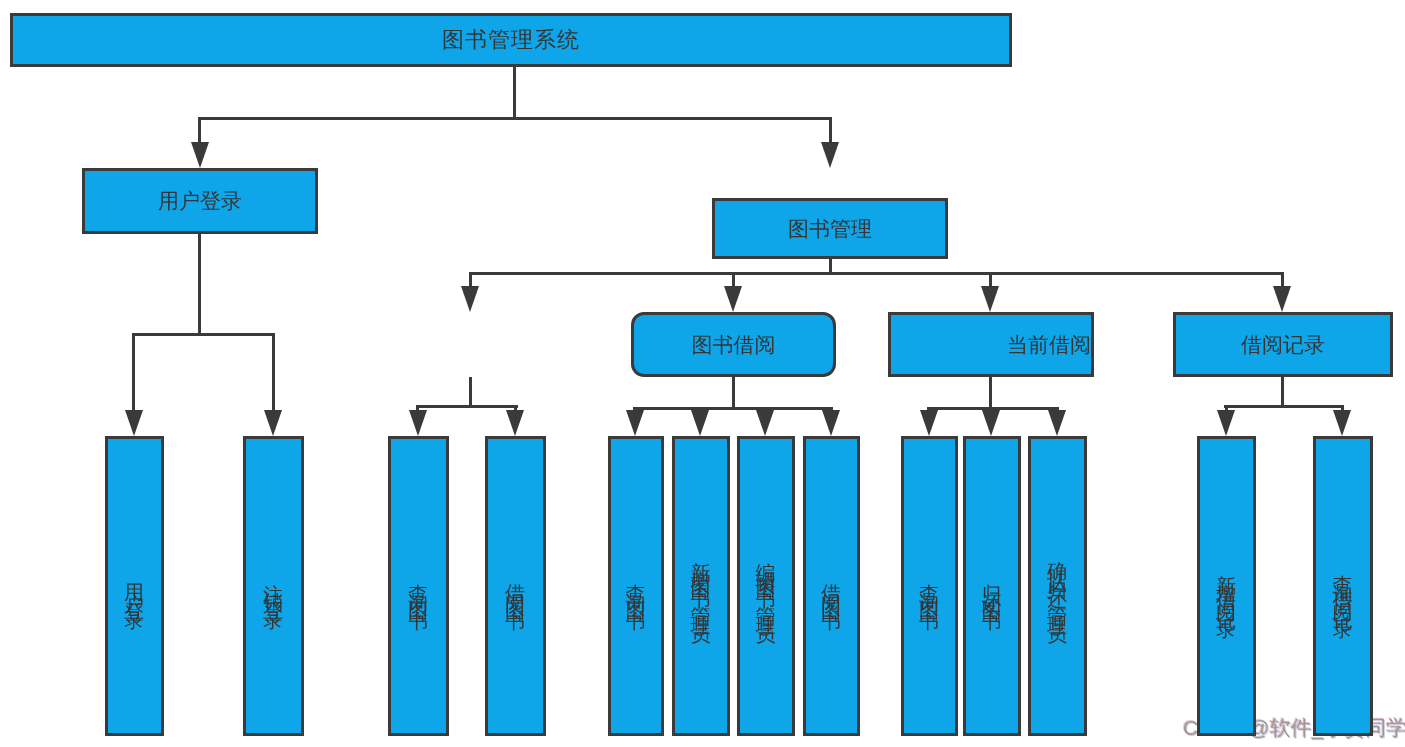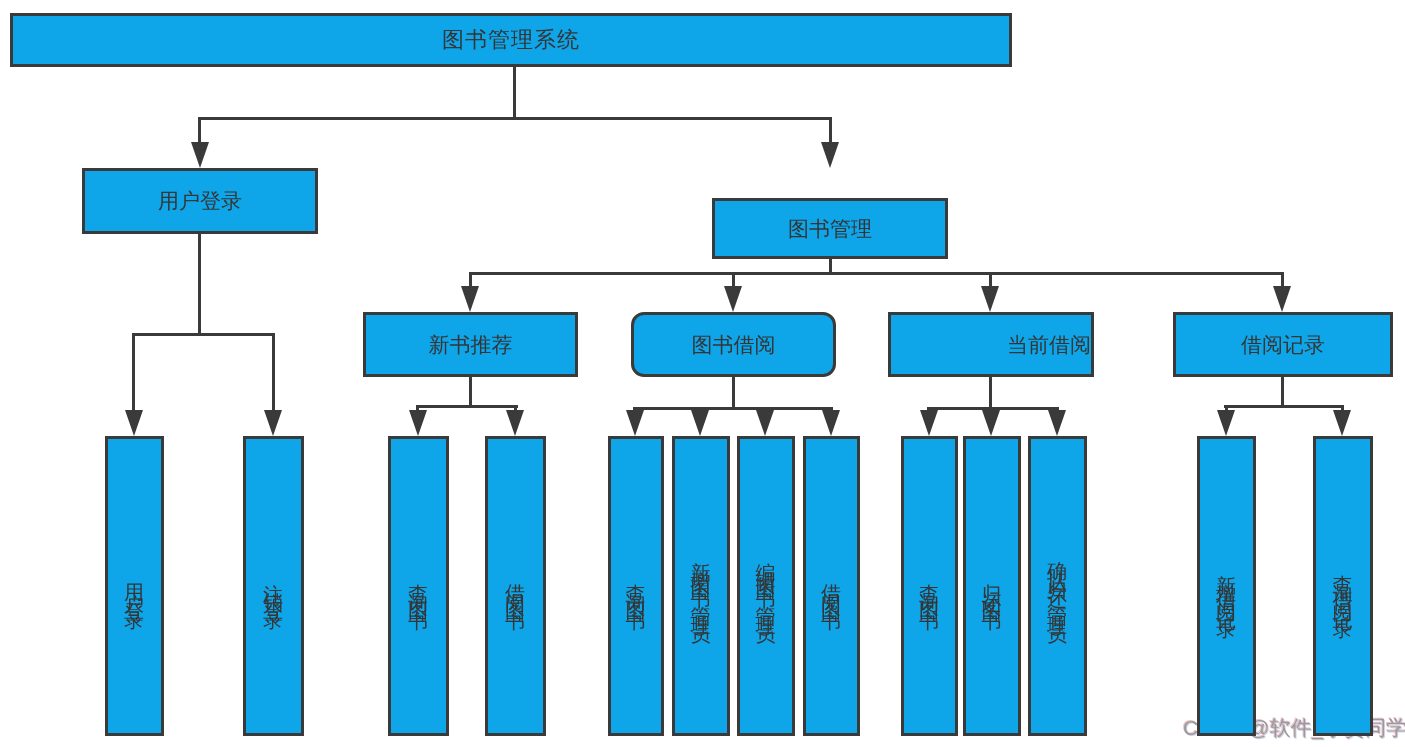--- a/index.html
+++ b/index.html
@@ -101,23 +101,20 @@
     <div class="arrow" style="left: 1333px; top: 410px;"></div>
     <div class="box root" style="left: 10px; top: 13px; width: 1002px; height: 54px;">
       <span class="lbl">图书管理系统</span>
     </div>
     <div class="box" style="left: 82px; top: 168px; width: 236px; height: 66px;">
       <span class="lbl">用户登录</span>
     </div>
     <div class="box" style="left: 712px; top: 168px; width: 236px; height: 61px; margin-top: 30px;">
       <span class="lbl">图书管理</span>
     </div>
-    <div class="box" style="left: 363px; top: 312px; width: 215px; height: 65px;">
-      <span class="lbl">新书推荐</span>
-    </div>
     <div class="box" style="left: 631px; top: 312px; width: 205px; height: 65px; border-radius: 13px;">
       <span class="lbl">图书借阅</span>
     </div>
     <div class="box" style="left: 888px; top: 312px; width: 206px; height: 65px; justify-content: flex-end;">
       <span class="lbl">当前借阅</span>
     </div>
     <div class="box" style="left: 1173px; top: 312px; width: 220px; height: 65px;">
       <span class="lbl">借阅记录</span>
     </div>
     <div class="box vertical" style="left: 105px; top: 436px; width: 59px; height: 300px;">

